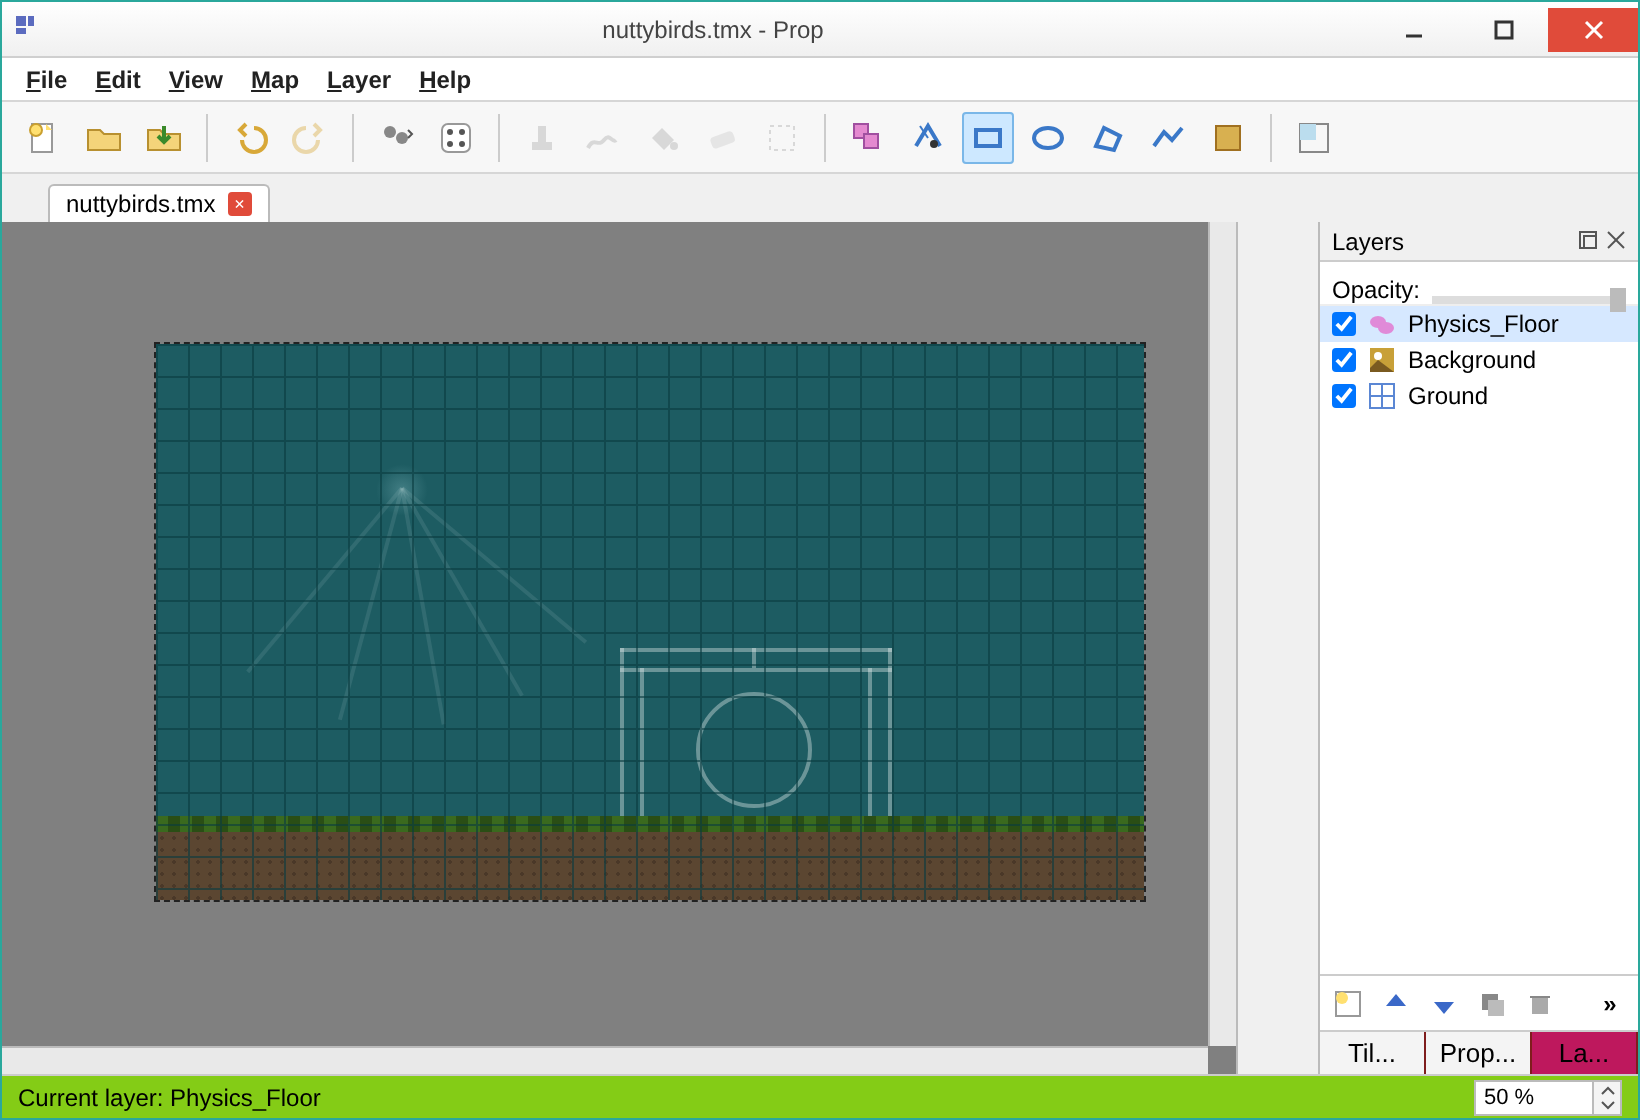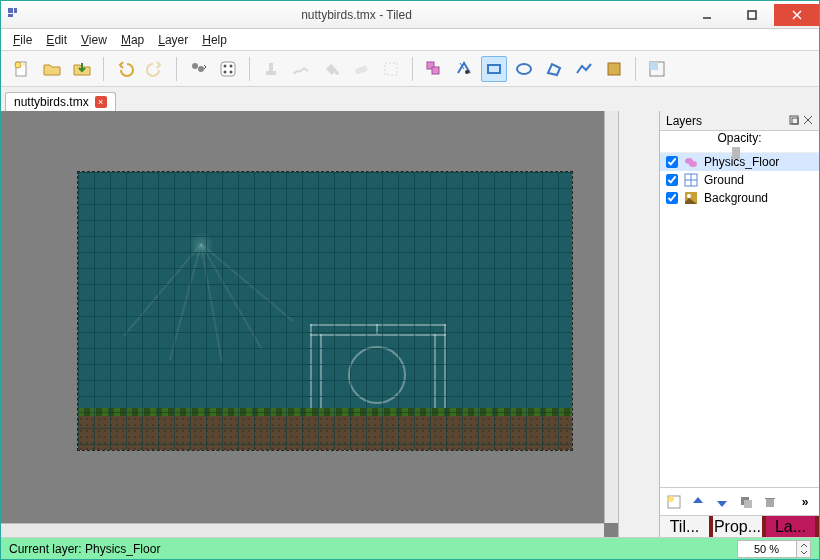--- a/index.html
+++ b/index.html
@@ -5,28 +5,28 @@
 * { box-sizing: border-box; margin: 0; padding: 0; font-family: "Segoe UI", Tahoma, sans-serif; font-size: 12px; }
 html, body { width: 820px; height: 560px; overflow: hidden; }
 .window { width: 820px; height: 560px; border: 1px solid #2aa89c; background: #f0f0f0; display: flex; flex-direction: column; }
 .titlebar { height: 28px; background: linear-gradient(#fff,#f0f0f0); display: flex; align-items: center; border-bottom: 1px solid #cfcfcf; }
 .titlebar .app-icon { width: 16px; height: 16px; margin: 0 6px; }
 .titlebar .title { flex: 1; text-align: center; color: #444; }
 .winbtns { display: flex; }
 .winbtn { width: 45px; height: 22px; display: flex; align-items: center; justify-content: center; color: #333; }
 .winbtn.close { background: #e04b3a; color: #fff; }
 .menubar { height: 22px; display: flex; align-items: center; gap: 14px; padding: 0 12px; background: #fff; border-bottom: 1px solid #d6d6d6; }
-.menubar span { color: #222; }
+.menubar span { color: #222; font-weight: bold; }
 .menubar span u { text-decoration: underline; }
 .toolbar { height: 36px; background: #f7f7f7; border-bottom: 1px solid #d6d6d6; display: flex; align-items: center; padding: 0 8px; gap: 4px; }
 .tb { width: 26px; height: 26px; display: flex; align-items: center; justify-content: center; border-radius: 2px; }
 .tb.active { background: #cde8ff; border: 1px solid #7ab7e8; }
 .tb svg { width: 20px; height: 20px; }
 .sep { width: 1px; height: 24px; background: #ccc; margin: 0 4px; }
-.tabbar { height: 24px; background: #f0f0f0; display: flex; align-items: flex-end; padding: 0 4px; }
+.tabbar { height: 24px; background: #f0f0f0; display: flex; align-items: flex-end; padding: 0 23px; }
 .tab { background: #fff; border: 1px solid #bbb; border-bottom: none; border-radius: 3px 3px 0 0; padding: 2px 8px; display: flex; align-items: center; gap: 6px; font-size: 11px; }
 .tab .xclose { width: 12px; height: 12px; background: #e04b3a; border-radius: 2px; color: #fff; font-size: 9px; display: flex; align-items: center; justify-content: center; }
 .body { flex: 1; display: flex; min-height: 0; gap: 40px; }
 .canvas-wrap { flex: 1; background: #808080; position: relative; border-right: 1px solid #bbb; }
 .canvas-inner { position: absolute; inset: 0; overflow: hidden; }
 .vscroll { position: absolute; right: 0; top: 0; bottom: 14px; width: 14px; background: #e9e9e9; border-left: 1px solid #bbb; }
 .hscroll { position: absolute; left: 0; right: 14px; bottom: 0; height: 14px; background: #e9e9e9; border-top: 1px solid #bbb; }
 .map { position: absolute; left: 76px; top: 60px; width: 496px; height: 280px; border: 1px dashed #222; }
 .sky { position: absolute; inset: 0; background: #1d5c62; }
 .grid { position: absolute; inset: 0;
@@ -36,52 +36,52 @@
 .ray { position: absolute; left: 122px; top: 72px; width: 2px; height: 120px; background: rgba(200,220,220,.12); transform-origin: top; }
 .ground { position: absolute; left: 0; right: 0; bottom: 0; height: 42px; }
 .grass { height: 8px; background: repeating-linear-gradient(90deg,#3a6a1e 0 6px,#2a4e15 6px 12px); }
 .dirt { height: 34px; background: #5b4631; background-image: radial-gradient(#4a3828 1px, transparent 1px); background-size: 6px 6px; }
 .structure { position: absolute; left: 232px; bottom: 42px; width: 136px; height: 84px; }
 .sline { position: absolute; background: rgba(255,255,255,.35); }
 .scircle { position: absolute; border: 2px solid rgba(255,255,255,.35); border-radius: 50%; }
 .right { width: 160px; background: #fff; display: flex; flex-direction: column; border-left: 1px solid #bbb; }
 .panelhdr { background: #f0f0f0; border-bottom: 1px solid #ccc; height: 20px; display: flex; align-items: center; padding: 0 6px; font-size: 11px; justify-content: space-between; }
 .panelhdr .ctrls { display: flex; gap: 4px; }
-.opacity-row { height: 22px; display: flex; align-items: center; padding: 0 6px; gap: 6px; border-bottom: 1px solid #eee; flex-direction: column; }
+.opacity-row { height: 22px; display: flex; align-items: flex-end; padding: 0 6px; gap: 6px; border-bottom: 1px solid #eee; }
 .opacity-row .track { flex: 1; height: 4px; background: #ddd; position: relative; }
 .opacity-row .thumb { position: absolute; right: 0; top: -4px; width: 8px; height: 12px; background: #bbb; }
 .layers { flex: 1; overflow: auto; }
 .layer { height: 18px; display: flex; align-items: center; padding: 0 6px; gap: 6px; }
 .layer.sel { background: #d6e8ff; }
 .layer input { width: 12px; height: 12px; }
 .licon { width: 14px; height: 14px; display: flex; align-items: center; justify-content: center; }
 .layerbtns { height: 28px; border-top: 1px solid #ccc; display: flex; align-items: center; padding: 0 4px; gap: 4px; }
 .lbtn { width: 20px; height: 20px; display:flex; align-items:center; justify-content:center; }
 .bottomtabs { height: 22px; border-top: 1px solid #ccc; display: flex; }
-.btab { flex: 1; border-right: 4px solid #7f1d1d; background: #f4f4f4; display: flex; align-items: center; justify-content: center; font-size: 16px; }
+.btab { flex: 1; border-right: 1px solid #7f1d1d; background: #f4f4f4; display: flex; align-items: center; justify-content: center; font-size: 13px; }
 .btab.active { background: #be185d; }
-.statusbar { height: 22px; background: #86efac; border-top: 1px solid #ccc; display: flex; align-items: center; padding: 0 8px; justify-content: space-between; }
+.statusbar { height: 22px; background: #84cc16; border-top: 1px solid #ccc; display: flex; align-items: center; padding: 0 8px; justify-content: space-between; }
 .zoom { display: flex; align-items: center; }
-.zoom input { width: 60px; height: 18px; border: 1px solid #bbb; padding: 0 16px; font-size: 11px; }
+.zoom input { width: 60px; height: 18px; border: 1px solid #bbb; padding: 0 4px; font-size: 11px; }
 .zoom .spin { width: 14px; height: 18px; border: 1px solid #bbb; border-left: none; background: #f4f4f4; display: flex; align-items: center; justify-content: center; font-size: 8px; }
 </style>
 </head>
 <body>
 
 <div class="window">
 
   <div class="titlebar">
     <span class="app-icon">
       <svg viewBox="0 0 16 16">
           <rect x="1" y="1" width="5" height="5" fill="#5b6bbf"></rect>
           <rect x="7" y="1" width="3" height="5" fill="#5b6bbf"></rect>
           <rect x="1" y="7" width="5" height="3" fill="#5b6bbf"></rect>
         </svg>
     </span>
-    <span class="title">nuttybirds.tmx - Tiled</span>
+    <span class="title">nuttybirds.tmx - Prop</span>
     <div class="winbtns">
       <div class="winbtn">
           <svg width="10" height="10">
             <line x1="1" y1="8" x2="9" y2="8" stroke="#333" stroke-width="1.5"></line>
           </svg>
         </div>
       <div class="winbtn">
           <svg width="10" height="10">
             <rect x="1" y="1" width="8" height="8" fill="none" stroke="#333" stroke-width="1.5"></rect>
           </svg>
@@ -296,37 +296,37 @@
                 <ellipse cx="5" cy="6" rx="4" ry="3" fill="#e08ad8"></ellipse>
                 <ellipse cx="9" cy="9" rx="4" ry="3" fill="#e08ad8"></ellipse>
               </svg>
             </span>
             <span>Physics_Floor</span>
           </div>
           <div class="layer">
             <input type="checkbox" checked="" style="">
             <span class="licon">
               <svg width="14" height="14">
+                <rect x="1" y="1" width="12" height="12" fill="#c8a038"></rect>
+                <circle cx="5" cy="5" r="2" fill="#fff"></circle>
+                <path d="M1 11l4-4 8 6H1z" fill="#7a5a20"></path>
+              </svg>
+            </span>
+            <span>Background</span>
+          </div>
+          <div class="layer">
+            <input type="checkbox" checked="" style="">
+            <span class="licon">
+              <svg width="14" height="14">
                 <rect x="1" y="1" width="12" height="12" fill="none" stroke="#5b87d4"></rect>
                 <line x1="1" y1="7" x2="13" y2="7" stroke="#5b87d4"></line>
                 <line x1="7" y1="1" x2="7" y2="13" stroke="#5b87d4"></line>
               </svg>
             </span>
             <span>Ground</span>
-          </div>
-          <div class="layer">
-            <input type="checkbox" checked="" style="">
-            <span class="licon">
-              <svg width="14" height="14">
-                <rect x="1" y="1" width="12" height="12" fill="#c8a038"></rect>
-                <circle cx="5" cy="5" r="2" fill="#fff"></circle>
-                <path d="M1 11l4-4 8 6H1z" fill="#7a5a20"></path>
-              </svg>
-            </span>
-            <span>Background</span>
           </div>
         </div>
       <div class="layerbtns">
         <div class="lbtn">
             <svg width="16" height="16">
               <rect x="2" y="2" width="12" height="12" fill="#fff" stroke="#999"></rect>
               <circle cx="5" cy="5" r="3" fill="#ffe070"></circle>
             </svg>
           </div>
         <div class="lbtn">

